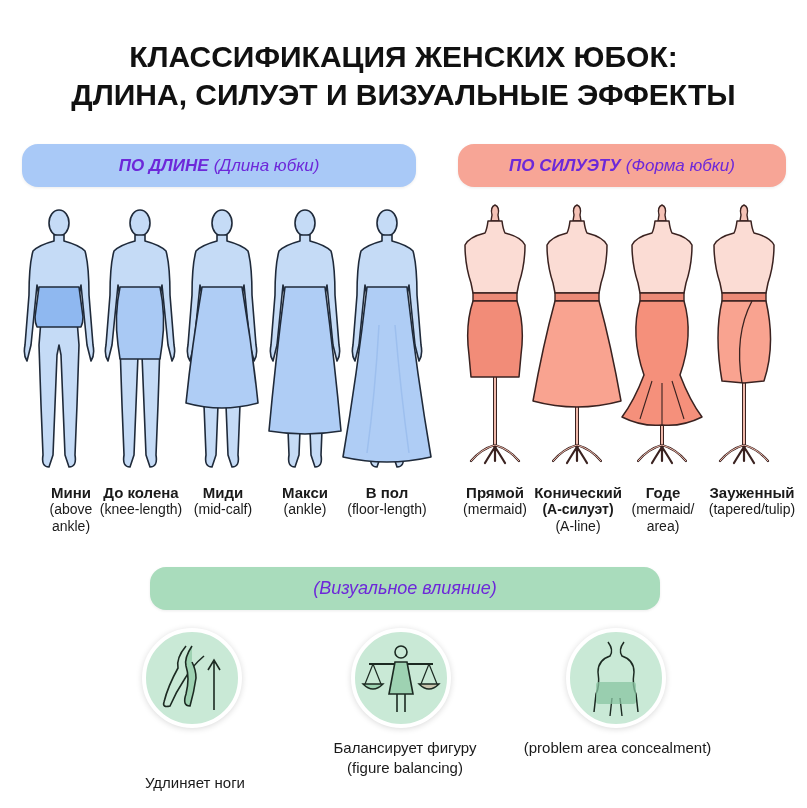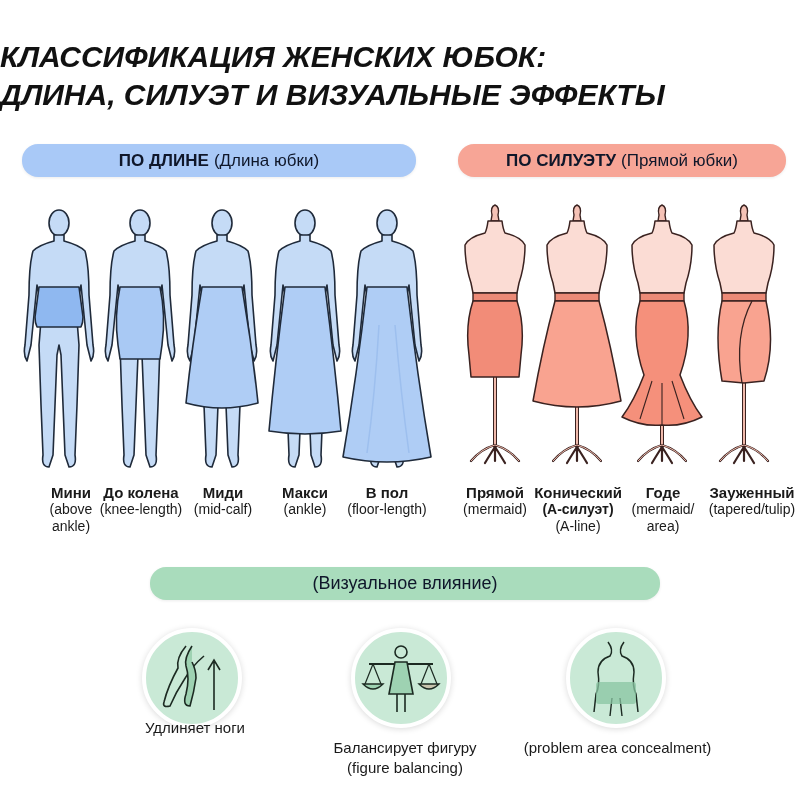--- a/index.html
+++ b/index.html
@@ -2,28 +2,29 @@
 <html><head>
 <meta charset="utf-8">
 <style>
   * { box-sizing: border-box; margin: 0; padding: 0; }
   body {
     width: 807px; height: 808px; background: #ffffff; overflow: hidden;
     font-family: "Liberation Sans", "DejaVu Sans", sans-serif; color: #1a1a1a;
     position: relative;
   }
   .title {
-    position: absolute; left: 0; top: 38px; width: 807px; text-align: left;
-    font-size: 30px; font-weight: 700; line-height: 38px; letter-spacing: 0px; color: #111; font-style: italic;
+    position: absolute; left: 0; top: 38px; width: 807px; text-align: center;
+    font-size: 30px; font-weight: 700; line-height: 38px; letter-spacing: 0px; color: #111;
   }
   .pill {
-    position: absolute; height: 33px; border-radius: 16px;
+    position: absolute; height: 43px; border-radius: 16px;
     display: flex; align-items: center; justify-content: center;
-    font-size: 17px; color: #0f172a; white-space: nowrap;
+    font-size: 17px; color: #6d28d9; white-space: nowrap;
     box-shadow: 0 1px 3px rgba(0,0,0,0.08);
+    font-style: italic;
   }
   .pill b { font-weight: 700; margin-right: 5px; }
   .pill-blue { left: 22px; top: 144px; width: 394px; background: #a9c9f7; }
   .pill-red { left: 458px; top: 144px; width: 328px; background: #f7a596; }
   .pill-green { left: 150px; top: 567px; width: 510px; background: #a9dcbc; font-size: 18px; }
   .label {
     position: absolute; text-align: center; font-size: 14px; line-height: 17px; color: #1a1a1a;
   }
   .label .name { font-weight: 700; display: block; font-size: 15px; }
   .label .sub { display: block; font-size: 14px; }
@@ -47,21 +48,21 @@
   <div>КЛАССИФИКАЦИЯ ЖЕНСКИХ ЮБОК:</div>
   <div>ДЛИНА, СИЛУЭТ И ВИЗУАЛЬНЫЕ ЭФФЕКТЫ</div>
 </div>
 
 <div class="pill pill-blue">
   <b>ПО ДЛИНЕ</b>
   <span>(Длина юбки)</span>
 </div>
 <div class="pill pill-red">
   <b>ПО СИЛУЭТУ</b>
-  <span>(Прямой юбки)</span>
+  <span>(Форма юбки)</span>
 </div>
 
 <svg width="807" height="808" style="position:absolute;left:0;top:0;pointer-events:none">
   <defs>
     <g id="body">
 
       <ellipse cx="0" cy="18" rx="10" ry="13" fill="#c5dbf6" stroke="#1f2a3a" stroke-width="1.6"></ellipse>
 
       <path d="M -5 30 L -5 36 Q -20 40 -26 46 Q -30 60 -30 90 L -34 140 Q -36 150 -32 156 L -28 140 L -24 100 L -22 80 L -18 100 L -18 115 L -20 140 L -18 200 L -16 250 Q -18 262 -10 262 L -6 250 L -4 200 L -2 150 L 0 140 L 2 150 L 4 200 L 6 250 L 10 262 Q 18 262 16 250 L 18 200 L 20 140 L 18 115 L 18 100 L 22 80 L 24 100 L 28 140 L 32 156 Q 36 150 34 140 L 30 90 Q 30 60 26 46 Q 20 40 5 36 L 5 30 Z" fill="#c5dbf6" stroke="#1f2a3a" stroke-width="1.6" stroke-linejoin="round"></path>
     </g>
@@ -189,21 +190,21 @@
   </svg>
 </div>
 <div class="effect-circle" style="left:566px;top:628px">
   <svg width="92" height="92" viewBox="0 0 92 92">
     <path d="M 38 10 Q 44 18 40 24 Q 28 28 28 40 Q 30 54 26 62 L 24 80 M 54 10 Q 48 18 52 24 Q 64 28 64 40 Q 62 54 66 62 L 68 80" fill="none" stroke="#1c2a22" stroke-width="1.5"></path>
     <path d="M 40 84 L 42 66 M 52 84 L 50 66" stroke="#1c2a22" stroke-width="1.4"></path>
     <rect x="26" y="50" width="40" height="22" fill="#88c4a2" opacity="0.75" rx="3"></rect>
   </svg>
 </div>
 
-<div class="effect-label" style="left:110px;top:718px;width:170px">
+<div class="effect-label" style="left:110px;top:773px;width:170px">
   <span class="name">Удлиняет ноги</span>
 </div>
 <div class="effect-label" style="left:310px;top:738px;width:190px">
   <span class="name">Балансирует фигуру</span>
   <span class="sub">(figure balancing)</span>
 </div>
 <div class="effect-label" style="left:505px;top:738px;width:225px">
   <span class="sub">(problem area concealment)</span>
 </div>
 

